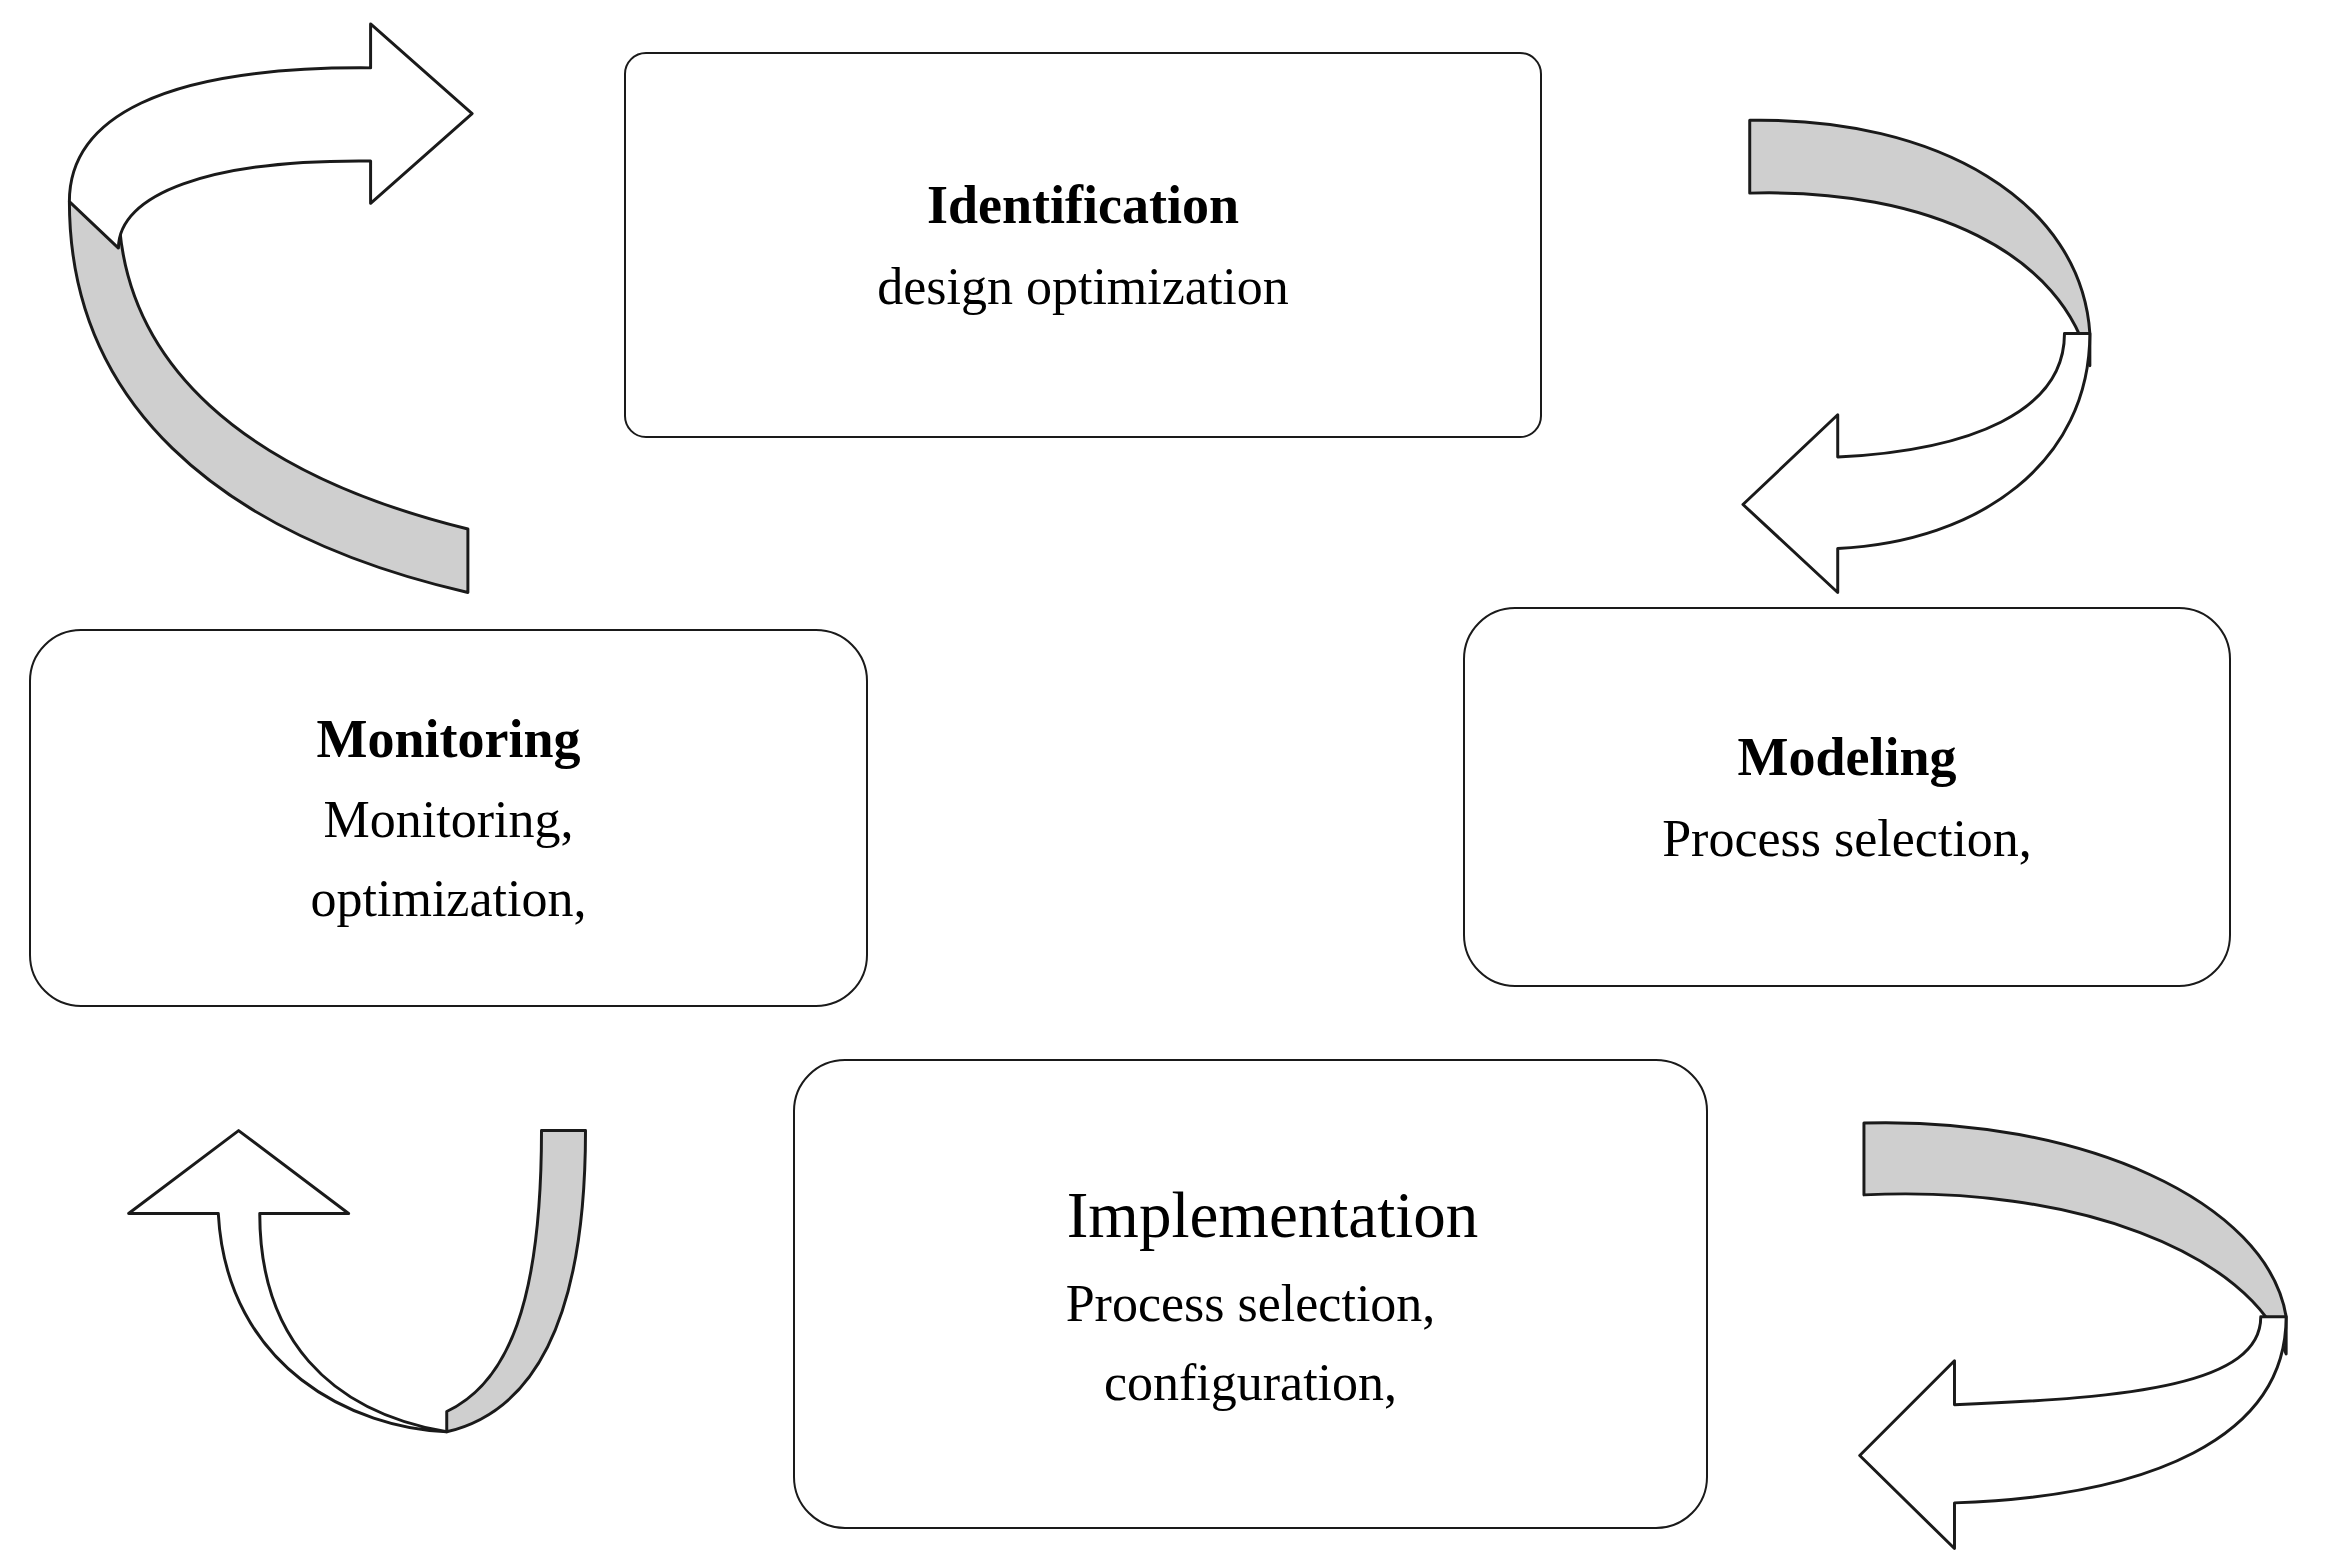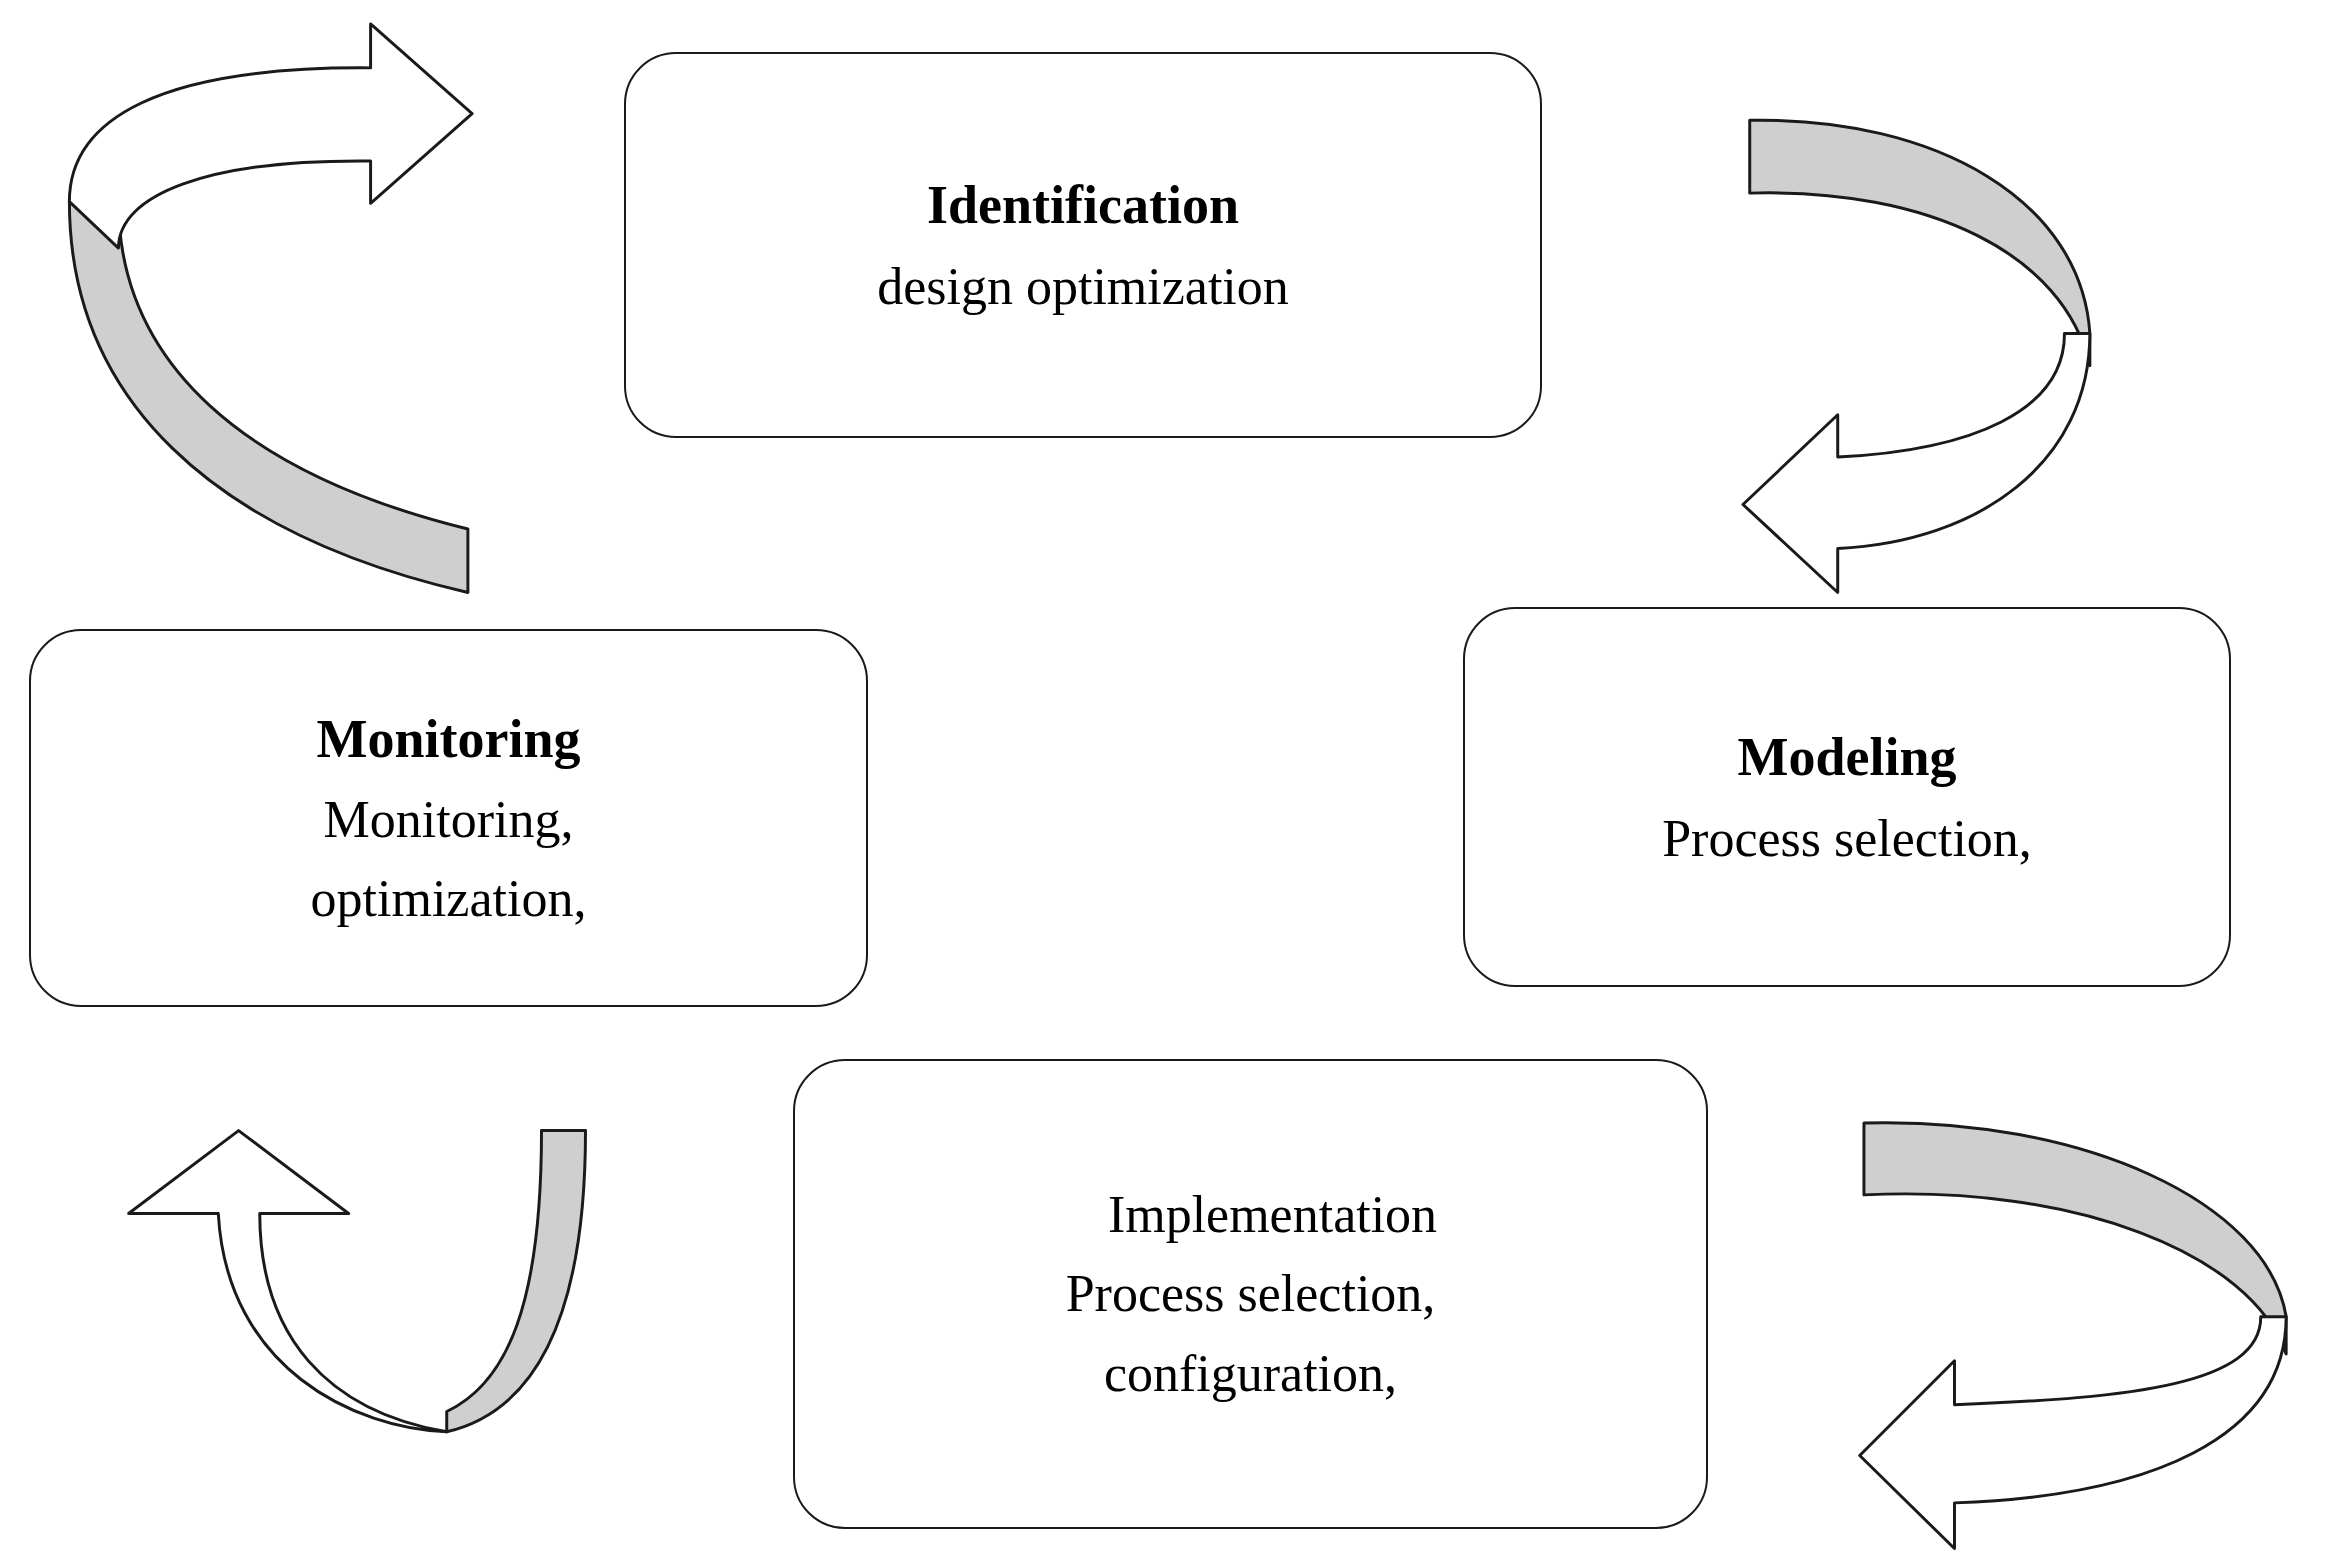--- a/index.html
+++ b/index.html
@@ -45,29 +45,29 @@
     line-height: 1.52;
     white-space: nowrap;
   }
   .node-title.bold { font-weight: bold; }
   .node-line {
     font-size: 52px;
     line-height: 1.52;
     white-space: nowrap;
   }
   
-  #box-identification { left: 624px;  top: 52px;   width: 918px; height: 386px; }
+  #box-identification { left: 624px;  top: 52px;   width: 918px; height: 386px; border-radius: 22px; }
   #box-modeling       { left: 1454px; top: 607px;  width: 768px;  height: 380px; margin-left: 9px; }
   #box-implementation { left: 793px;  top: 1059px; width: 915px; height: 470px; }
   #box-monitoring     { left: 29px;   top: 629px;  width: 839px;  height: 378px; }
 
   #box-identification .node-title { font-size: 54px; }
   #box-modeling .node-title { font-size: 54px; }
   #box-monitoring .node-title { font-size: 54px; }
-  #box-implementation .node-title { font-size: 52px; margin-left: 44px; }
+  #box-implementation .node-title { font-size: 65px; margin-left: 44px; }
 </style>
 </head>
 <body>
 
 <div id="canvas">
 
   <svg class="arrow-layer" viewBox="0 0 2768 1848">
 
     <g>
 

